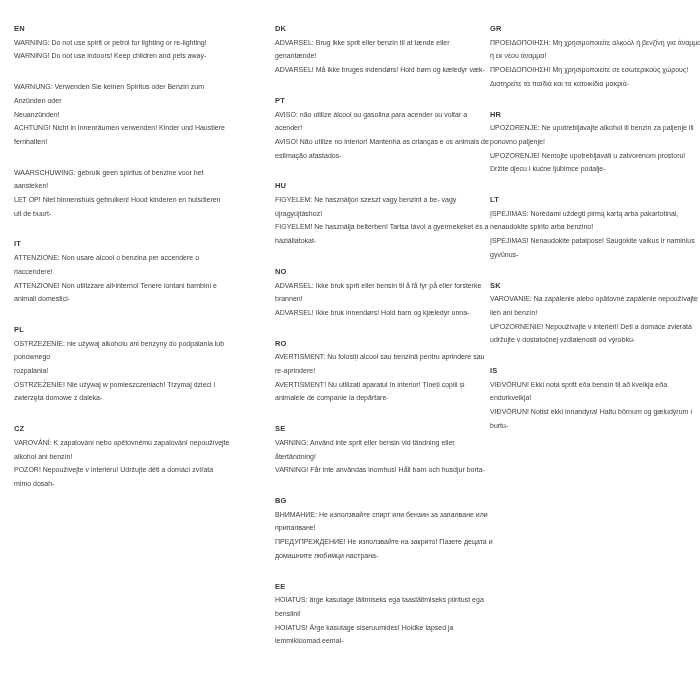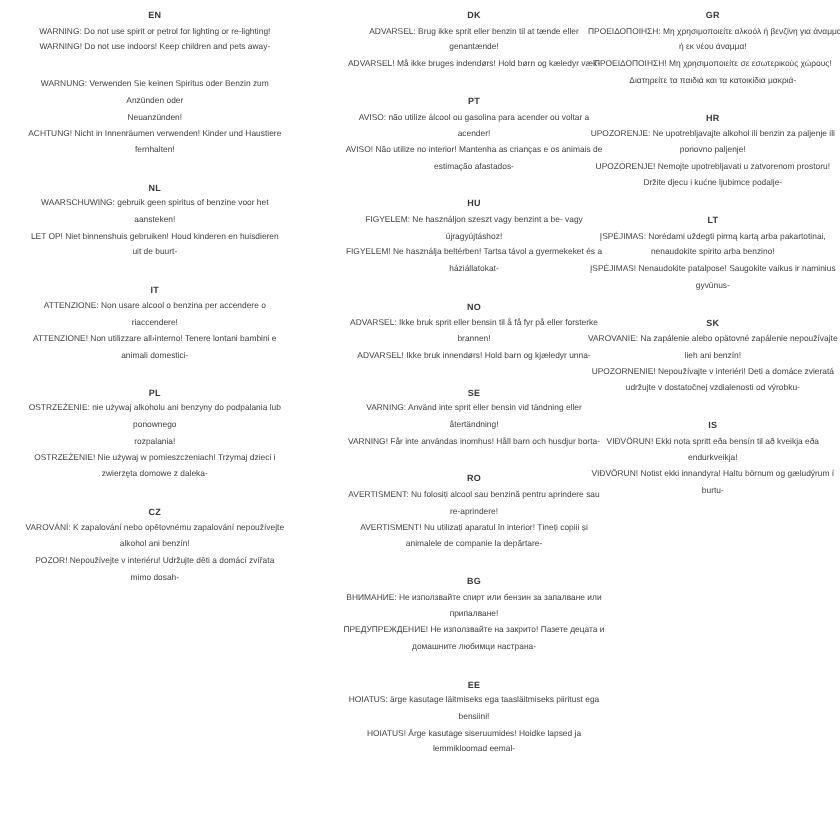--- a/index.html
+++ b/index.html
@@ -17,22 +17,21 @@
   }
   .page {
     position: absolute;
     top: 6px;
     left: 0;
     width: 700px;
     height: 694px;
   }
   .col {
     position: absolute;
-    top: 0;
-    text-align: center;
+    top: 16px;
   }
   .col-1 { left: 14px;  width: 230px; }
   .col-2 { left: 247px; width: 240px; margin-left: 28px; }
   .col-3 { left: 490px; width: 208px; }
   .lang-block {
     margin-bottom: 17px;
   }
   .lang-code {
     font-size: 7.5px;
     font-weight: 700;
@@ -59,21 +58,20 @@
         <div class="warn-line">WARNING! Do not use indoors! Keep children and pets away-</div>
       </div>
       <div class="lang-block">
         <div class="warn-line">WARNUNG: Verwenden Sie keinen Spiritus oder Benzin zum</div>
         <div class="warn-line">Anzünden oder</div>
         <div class="warn-line">Neuanzünden!</div>
         <div class="warn-line">ACHTUNG! Nicht in Innenräumen verwenden! Kinder und Haustiere</div>
         <div class="warn-line">fernhalten!</div>
       </div>
       <div class="lang-block">
-        <div class="lang-code">NL</div>
         <div class="warn-line">WAARSCHUWING: gebruik geen spiritus of benzine voor het</div>
         <div class="warn-line">aansteken!</div>
         <div class="warn-line">LET OP! Niet binnenshuis gebruiken! Houd kinderen en huisdieren</div>
         <div class="warn-line">uit de buurt-</div>
       </div>
       <div class="lang-block">
         <div class="lang-code">IT</div>
         <div class="warn-line">ATTENZIONE: Non usare alcool o benzina per accendere o</div>
         <div class="warn-line">riaccendere!</div>
         <div class="warn-line">ATTENZIONE! Non utilizzare all›interno! Tenere lontani bambini e</div>
@@ -116,31 +114,31 @@
         <div class="warn-line">FIGYELEM! Ne használja beltérben! Tartsa távol a gyermekeket és a</div>
         <div class="warn-line">háziállatokat-</div>
       </div>
       <div class="lang-block">
         <div class="lang-code">NO</div>
         <div class="warn-line">ADVARSEL: Ikke bruk sprit eller bensin til å få fyr på eller forsterke</div>
         <div class="warn-line">brannen!</div>
         <div class="warn-line">ADVARSEL! Ikke bruk innendørs! Hold barn og kjæledyr unna-</div>
       </div>
       <div class="lang-block">
-        <div class="lang-code">SE</div>
-        <div class="warn-line">VARNING: Använd inte sprit eller bensin vid tändning eller</div>
-        <div class="warn-line">återtändning!</div>
-        <div class="warn-line">VARNING! Får inte användas inomhus! Håll barn och husdjur borta-</div>
-      </div>
-      <div class="lang-block">
         <div class="lang-code">RO</div>
         <div class="warn-line">AVERTISMENT: Nu folosiți alcool sau benzină pentru aprindere sau</div>
         <div class="warn-line">re-aprindere!</div>
         <div class="warn-line">AVERTISMENT! Nu utilizați aparatul în interior! Țineți copiii și</div>
         <div class="warn-line">animalele de companie la depărtare-</div>
+      </div>
+      <div class="lang-block">
+        <div class="lang-code">SE</div>
+        <div class="warn-line">VARNING: Använd inte sprit eller bensin vid tändning eller</div>
+        <div class="warn-line">återtändning!</div>
+        <div class="warn-line">VARNING! Får inte användas inomhus! Håll barn och husdjur borta-</div>
       </div>
       <div class="lang-block">
         <div class="lang-code">BG</div>
         <div class="warn-line">ВНИМАНИЕ: Не използвайте спирт или бензин за запалване или</div>
         <div class="warn-line">припалване!</div>
         <div class="warn-line">ПРЕДУПРЕЖДЕНИЕ! Не използвайте на закрито! Пазете децата и</div>
         <div class="warn-line">домашните любимци настрана-</div>
       </div>
       <div class="lang-block">
         <div class="lang-code">EE</div>

